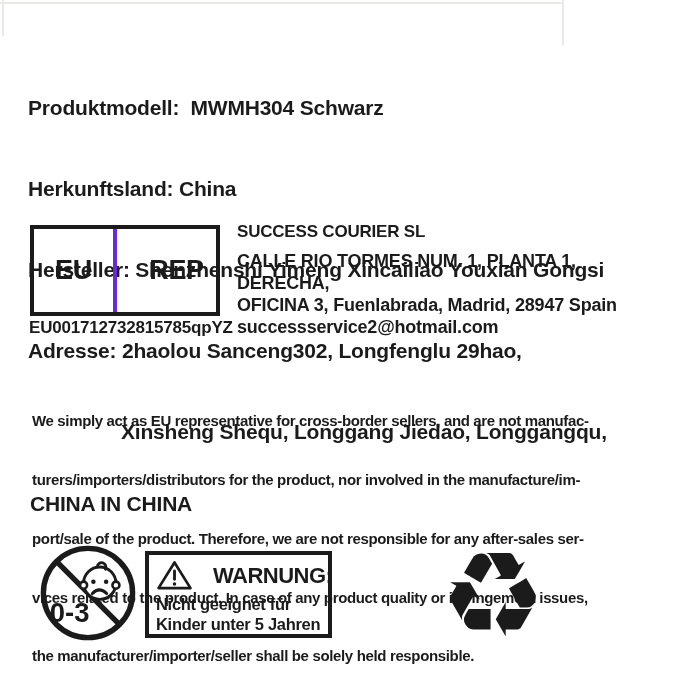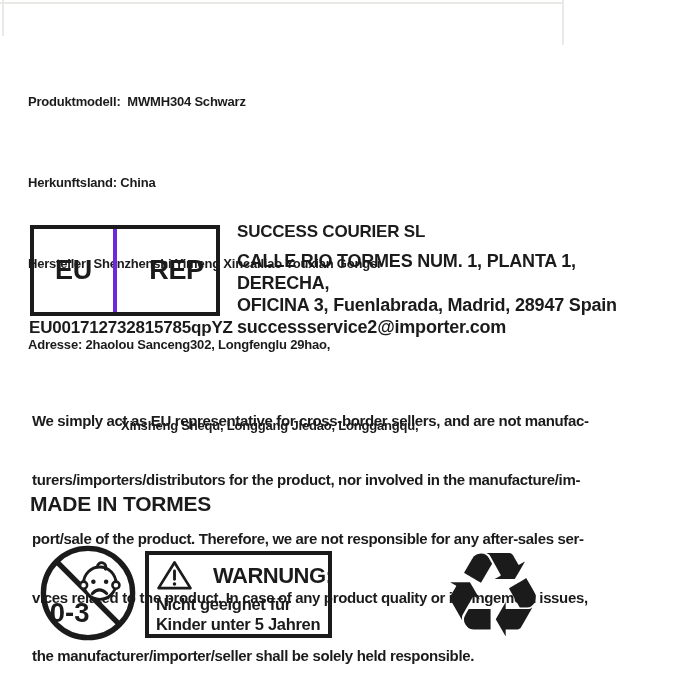--- a/index.html
+++ b/index.html
@@ -16,23 +16,23 @@
   }
   
   .artifact { position: absolute; background: #e9e9e6; }
   .artifact.top    { left: 0;   top: 2px;  width: 563px; height: 2px; }
   .artifact.left   { left: 2px; top: 0;    width: 2px;   height: 36px; }
   .artifact.right  { left: 562px; top: 0;  width: 2px;   height: 45px; }
 
   
   .info {
     position: absolute;
-    left: 28px; top: 34px;
+    left: 28px; top: 40px;
     width: 640px;
-    font-size: 13px;
+    font-size: 21px;
     line-height: 27px;
     letter-spacing: -0.2px;
     white-space: pre;
   }
   .info .indent { padding-left: 93px; }
 
   
   .eu-box {
     position: absolute;
     left: 30px; top: 225px;
@@ -127,34 +127,34 @@
     </div>
     <div class="eu-cell right">
       <span>REP</span>
     </div>
   </div>
 
   <div class="company-block">
     <div class="company-name">SUCCESS COURIER SL</div>
     <div class="company-line">CALLE RIO TORMES NUM. 1, PLANTA 1, DERECHA,</div>
     <div class="company-line">OFICINA 3, Fuenlabrada, Madrid, 28947 Spain</div>
-    <div class="company-line">successservice2@importer.com</div>
+    <div class="company-line">successservice2@hotmail.com</div>
   </div>
 
   <div class="rep-code">EU001712732815785qpYZ</div>
 
   <div class="disclaimer">
     <div>We simply act as EU representative for cross-border sellers, and are not manufac-</div>
     <div>turers/importers/distributors for the product, nor involved in the manufacture/im-</div>
     <div>port/sale of the product. Therefore, we are not responsible for any after-sales ser-</div>
     <div>vices related to the product. In case of any product quality or infringement issues,</div>
     <div>the manufacturer/importer/seller shall be solely held responsible.</div>
   </div>
 
-  <div class="made-in">MADE IN TORMES</div>
+  <div class="made-in">CHINA IN CHINA</div>
 
   <div class="age-icon">
     <svg viewBox="0 0 100 100" aria-hidden="true">
       <circle cx="50" cy="50" r="45.5" fill="none" stroke="#1b1b1b" stroke-width="5.5"></circle>
       <line x1="18.5" y1="18.5" x2="81.5" y2="81.5" stroke="#1b1b1b" stroke-width="5.5"></line>
       <circle cx="62" cy="40" r="16.5" fill="#ffffff" stroke="#1b1b1b" stroke-width="3"></circle>
       <circle cx="45.5" cy="42" r="3.6" fill="#ffffff" stroke="#1b1b1b" stroke-width="2.6"></circle>
       <circle cx="78.5" cy="42" r="3.6" fill="#ffffff" stroke="#1b1b1b" stroke-width="2.6"></circle>
       <path d="M59.5 23.5 a4.4 4.4 0 1 1 8.2 2.2" fill="none" stroke="#1b1b1b" stroke-width="2.8" stroke-linecap="round"></path>
       <circle cx="55.5" cy="38.5" r="2.3" fill="#1b1b1b"></circle>

